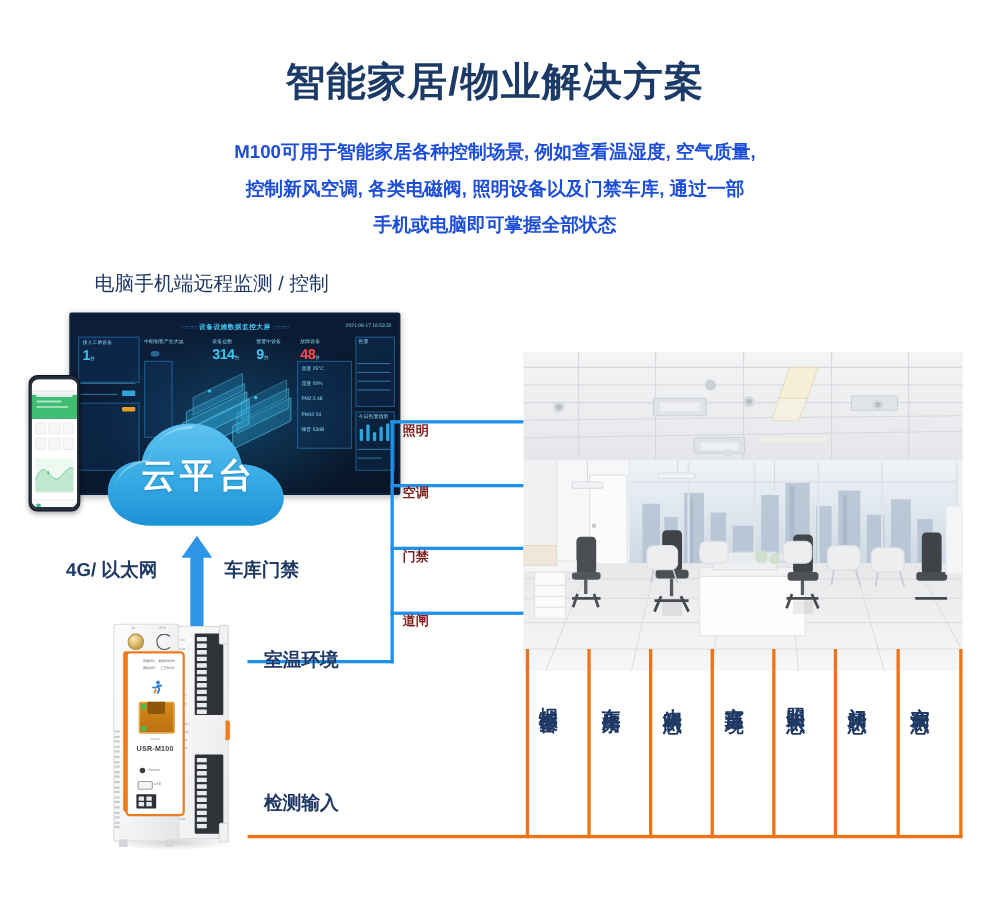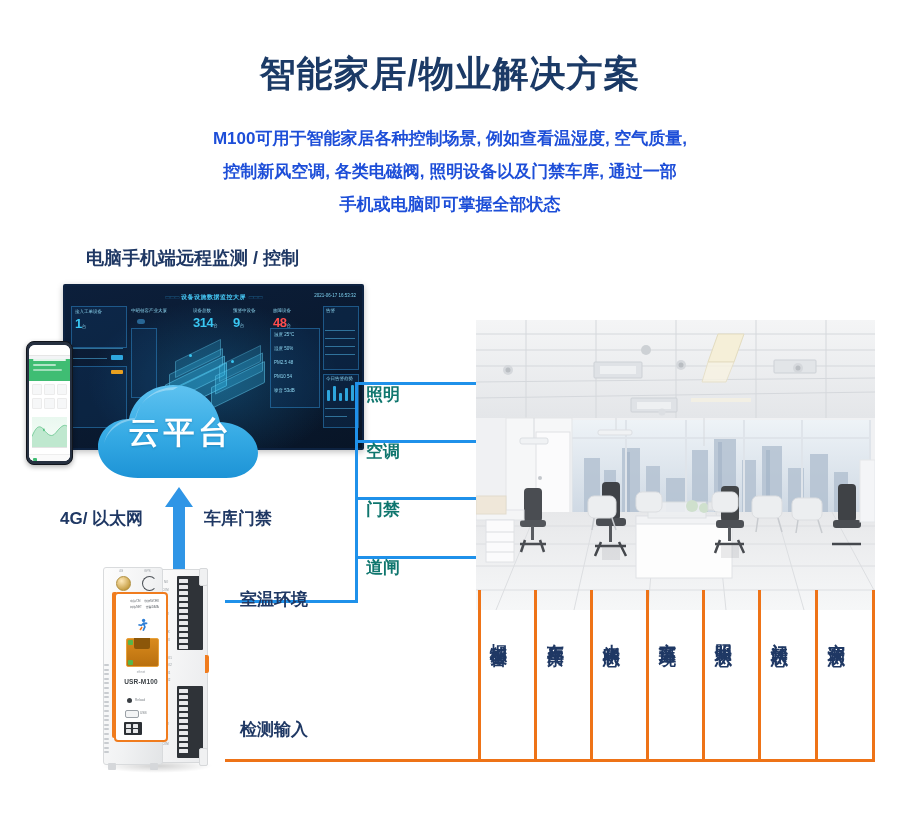--- a/index.html
+++ b/index.html
@@ -25,21 +25,21 @@
     position:absolute;left:150px;top:122px;width:600px;
     text-align:center;
     font-size:17px;line-height:33px;font-weight:bold;
     color:#1d4ed8;
     white-space:pre-line;
   }
 
   
   .remote-caption{
     position:absolute;left:86px;top:246px;
-    font-size:18px;font-weight:bold;color:#1f3864;
+    font-size:18px;font-weight:normal;color:#1f3864;
   }
 
   
   .monitor{
     position:absolute;left:63px;top:284px;width:297px;height:162px;
     background:#0a1b33;
     border:2px solid #0d2240;
     border-radius:2px;
     overflow:hidden;
     box-shadow:0 2px 6px rgba(0,0,0,.25);
@@ -222,21 +222,21 @@
   .ctrl-label{
     position:absolute;left:240px;top:588px;
     font-size:17px;font-weight:bold;color:#1f3864;
   }
   .det-label{
     position:absolute;left:240px;top:718px;
     font-size:17px;font-weight:bold;color:#1f3864;
   }
   .branch-label{
     position:absolute;left:366px;
-    font-size:17px;font-weight:bold;color:#0f766e;
+    font-size:12px;font-weight:bold;color:#7f1d1d;
   }
 
   
   .office{
     position:absolute;left:476px;top:320px;width:399px;height:290px;
     overflow:hidden;background:#e9eaec;
   }
   .office svg{display:block;width:100%;height:100%;}
 
   

